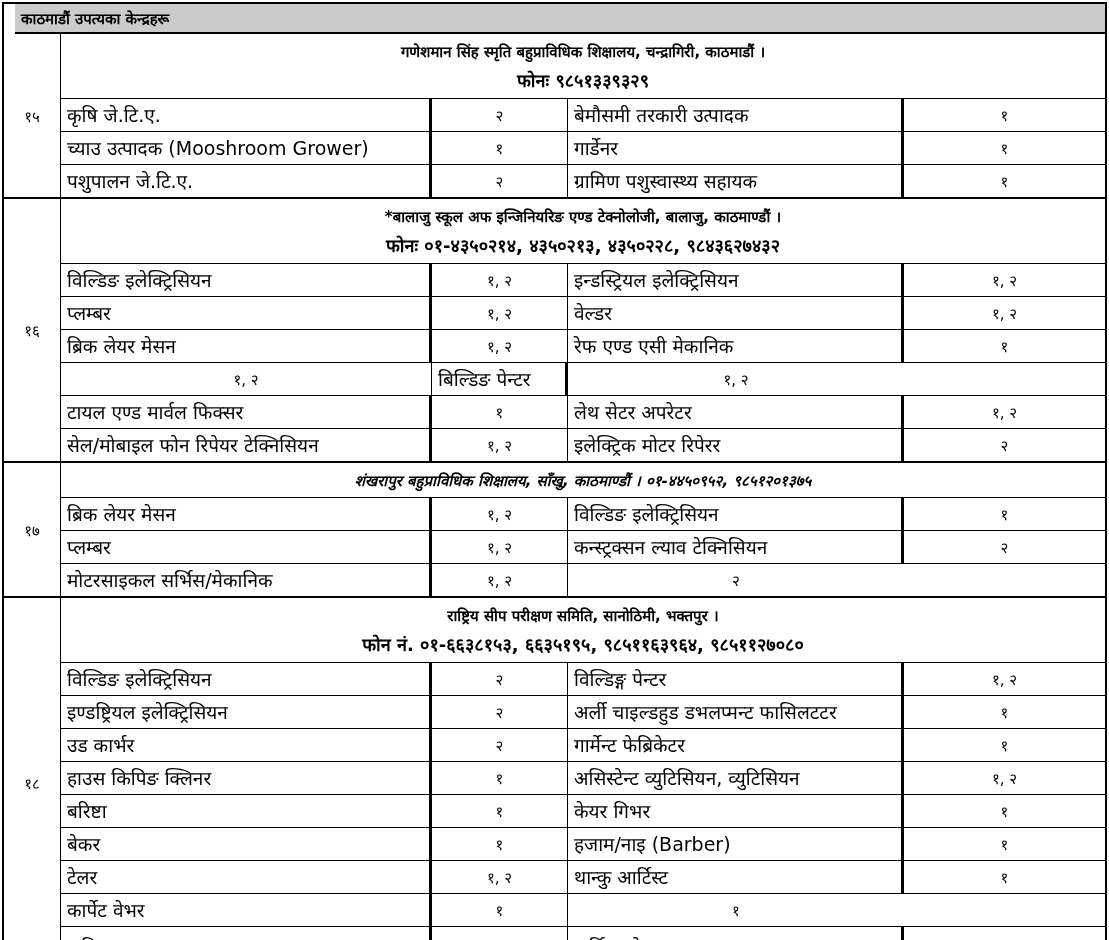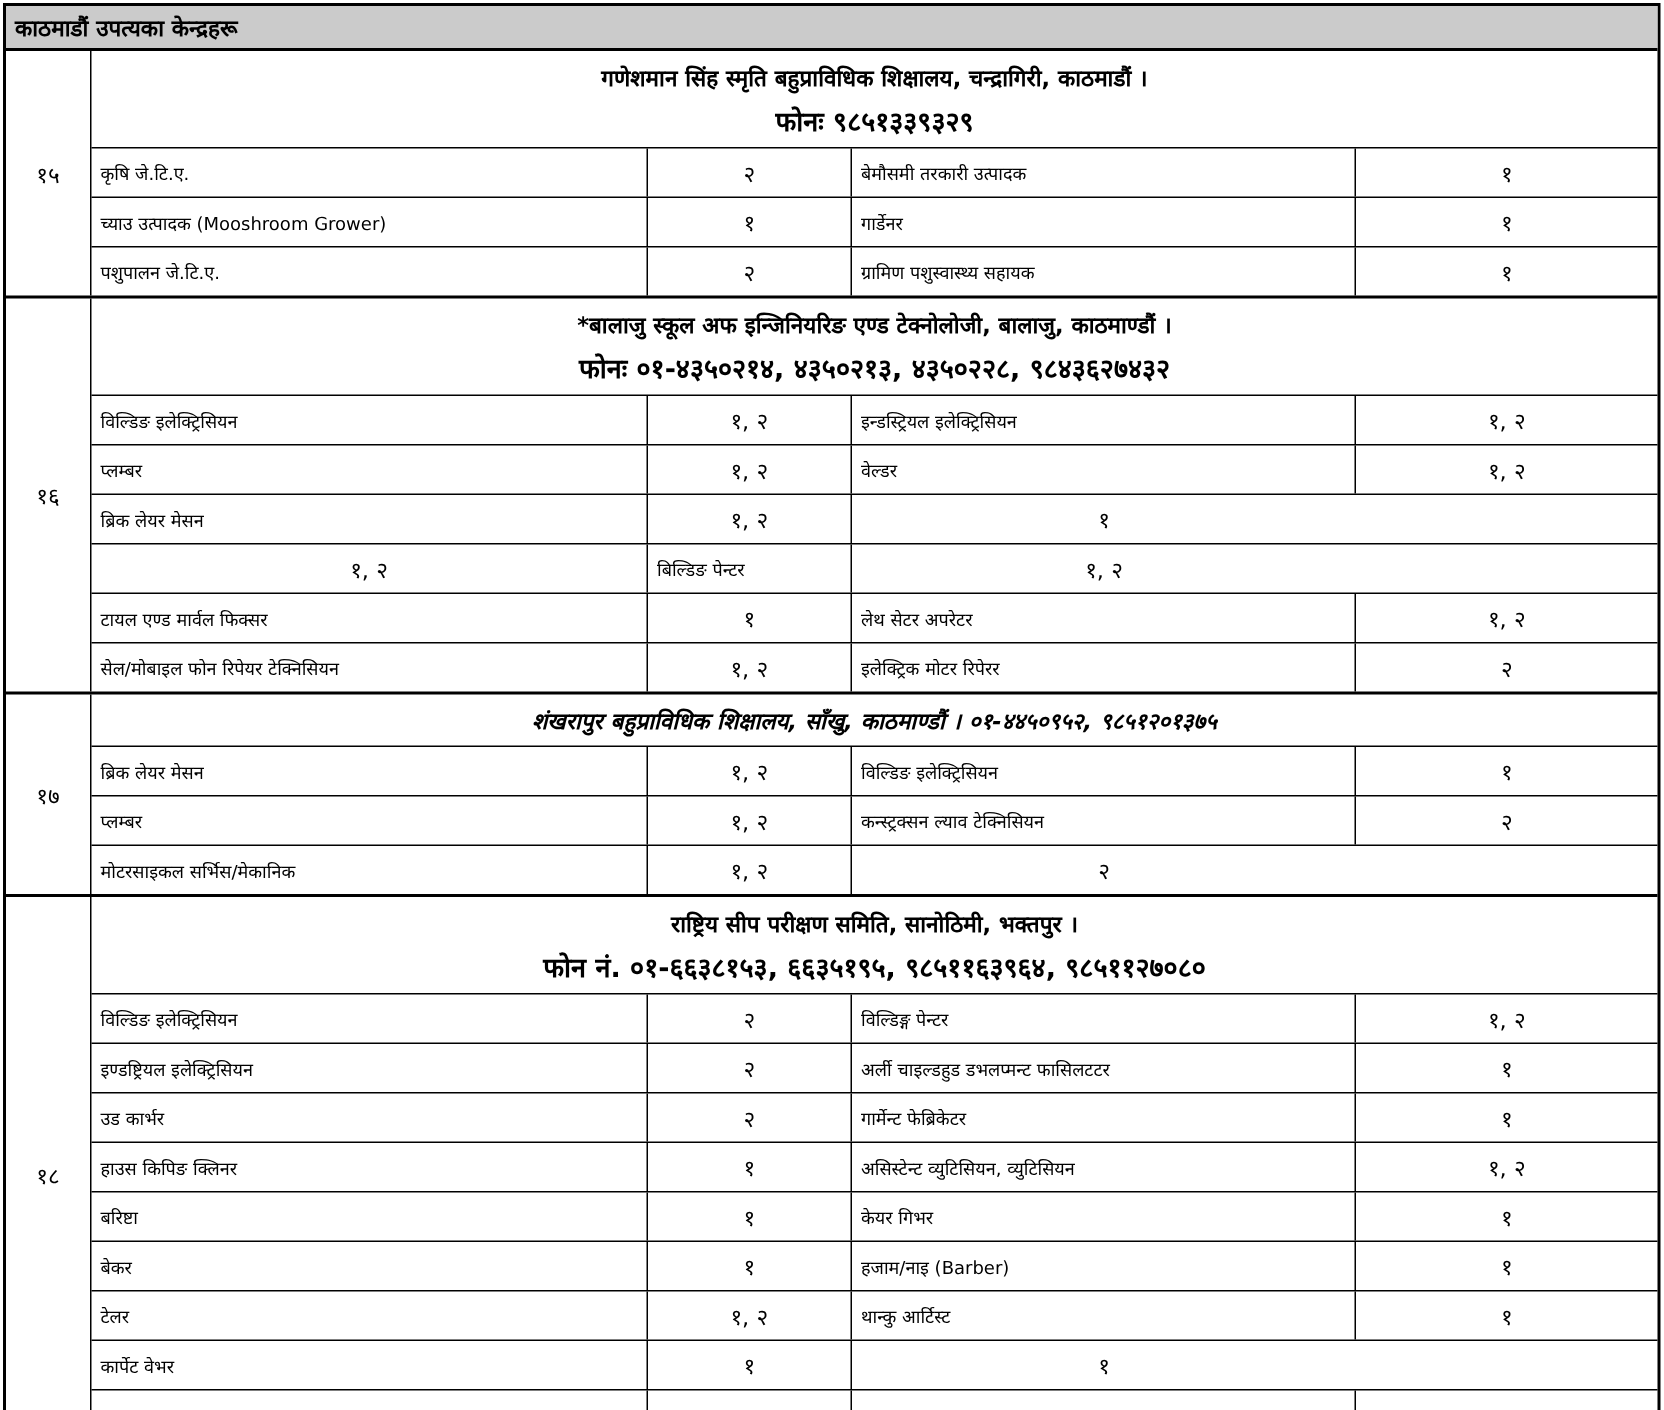--- a/index.html
+++ b/index.html
@@ -16,21 +16,21 @@
     box-sizing: border-box;
     background: #fff;
   }
   .hdr {
     background: #cbcbcb;
     border-bottom: 2px solid #000;
     font-weight: bold;
     font-size: 15px;
     padding: 4px 6px;
     min-height: 20px;
-    display: flex; align-items: center;
+    display: flex; align-items: center; margin-left: 11px;
   }
   .section {
     display: grid;
     grid-template-columns: 57px 1fr;
     border-bottom: 2px solid #000;
   }
   .section:last-child { border-bottom: none; }
   .sn {
     border-right: 1px solid #000;
     display: flex; align-items: center; justify-content: center;
@@ -54,23 +54,23 @@
     display: flex; align-items: center; justify-content: center;
   }
   .cr {
     display: grid;
     grid-template-columns: 371px 136px 336px 1fr;
     border-top: 1px solid #000;
     min-height: 32px;
   }
   .cr > div { display: flex; align-items: center; box-sizing: border-box; }
   .c {
-    border-right: 1px solid #000000;
+    border-right: 3px solid #000000;
     padding: 3px 6px;
-    font-size: 12px;
+    font-size: 19px;
     justify-content: flex-start;
     text-align: right;
   }
   .l {
     padding: 3px 4px;
     font-size: 15px;
     justify-content: center;
     text-align: center;
   }
   .l.mid { border-right: 1px solid #000; }
@@ -122,20 +122,21 @@
         </div>
         <div class="cr">
           <div class="c">प्लम्बर</div>
           <div class="l mid">१, २</div>
           <div class="c">वेल्डर</div>
           <div class="l">१, २</div>
         </div>
         <div class="cr">
           <div class="c">ब्रिक लेयर मेसन</div>
           <div class="l mid">१, २</div>
+          <div class="c">रेफ एण्ड एसी मेकानिक</div>
           <div class="l">१</div>
         </div>
         <div class="cr">
           <div class="l mid">१, २</div>
           <div class="c">बिल्डिङ पेन्टर</div>
           <div class="l">१, २</div>
         </div>
         <div class="cr">
           <div class="c">टायल एण्ड मार्वल फिक्सर</div>
           <div class="l mid">१</div>

